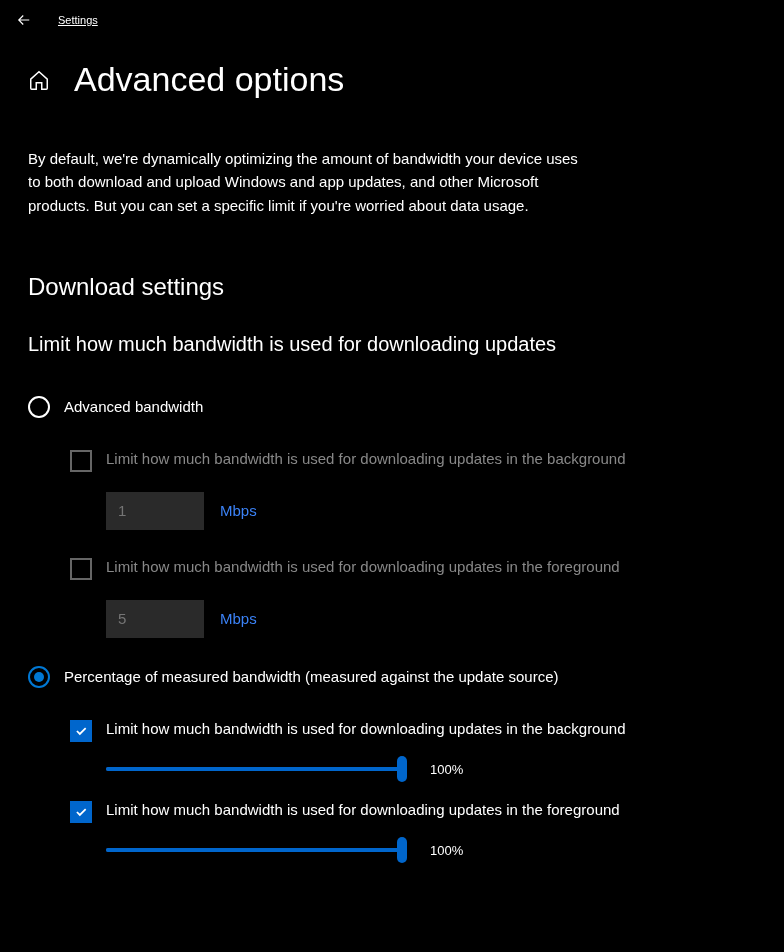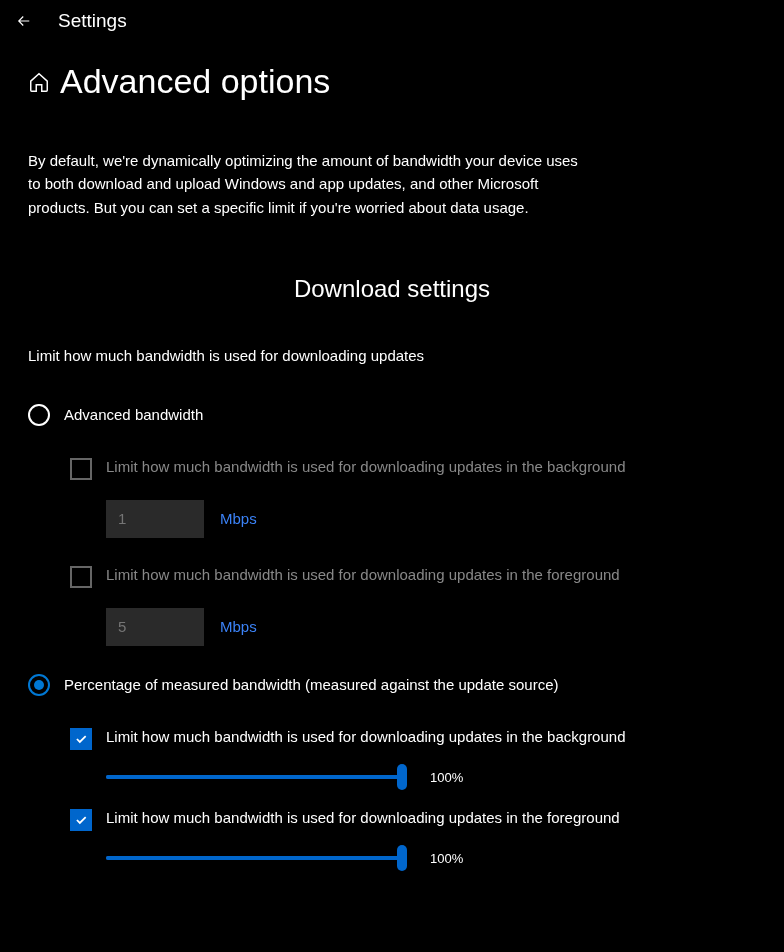--- a/index.html
+++ b/index.html
@@ -19,54 +19,54 @@
   }
   .back-arrow {
     width: 20px;
     height: 20px;
     display: flex;
     align-items: center;
     justify-content: center;
     cursor: pointer;
   }
   .titlebar-title {
-    font-size: 19px;
+    font-size: 11px;
     font-weight: 400;
+    text-decoration: underline;
   }
   .content {
     padding: 20px 28px;
   }
   .page-header {
     display: flex;
     align-items: center;
-    gap: 10px;
+    gap: 24px;
     margin-bottom: 48px;
   }
   .home-icon {
     width: 22px;
     height: 22px;
   }
   .page-title {
     font-size: 34px;
     font-weight: 400;
   }
   .description {
     font-size: 15px;
     line-height: 1.55;
     max-width: 560px;
     margin-bottom: 56px;
   }
   .section-title {
     font-size: 24px;
     font-weight: 400;
-    margin-bottom: 44px;
-    text-align: center;
+    margin-bottom: 32px;
   }
   .section-sub {
-    font-size: 15px;
+    font-size: 20px;
     margin-bottom: 40px;
   }
   .radio-row {
     display: flex;
     align-items: center;
     gap: 14px;
     margin-bottom: 32px;
     cursor: pointer;
   }
   .radio {

